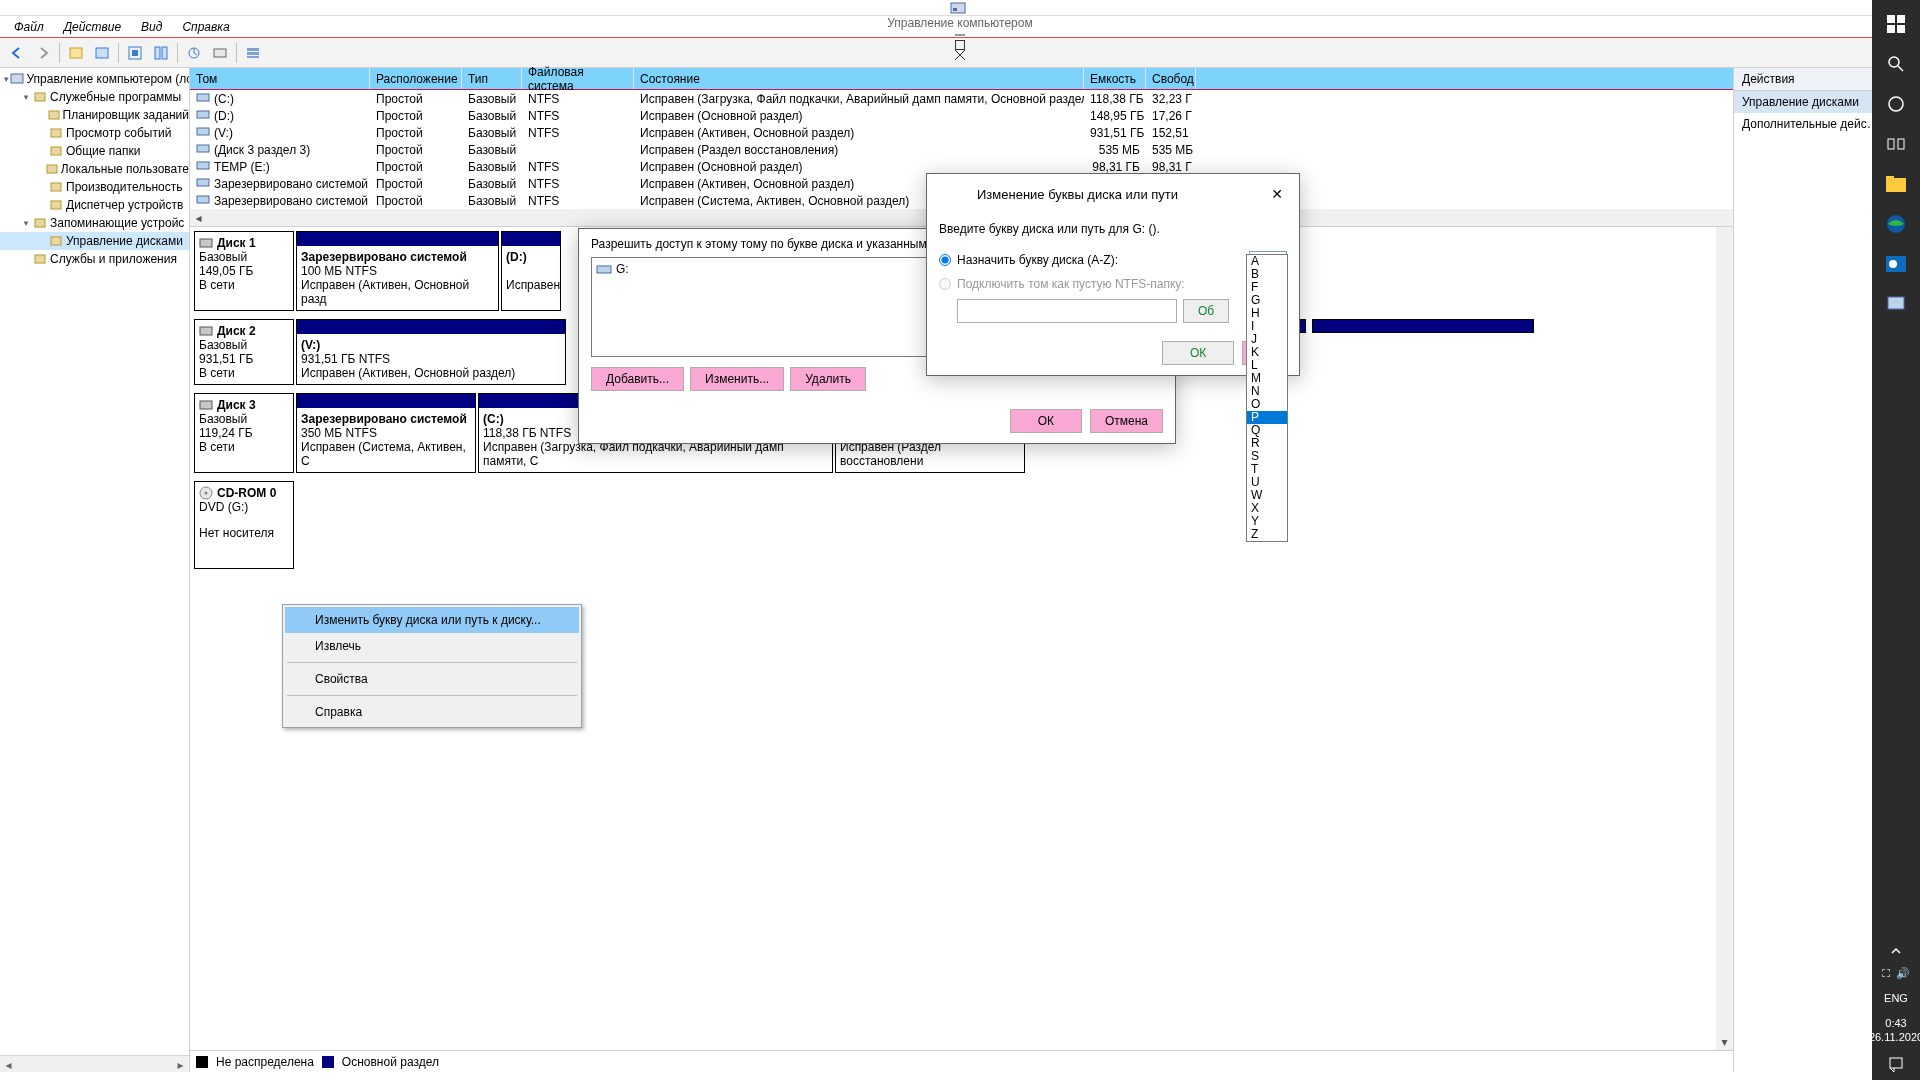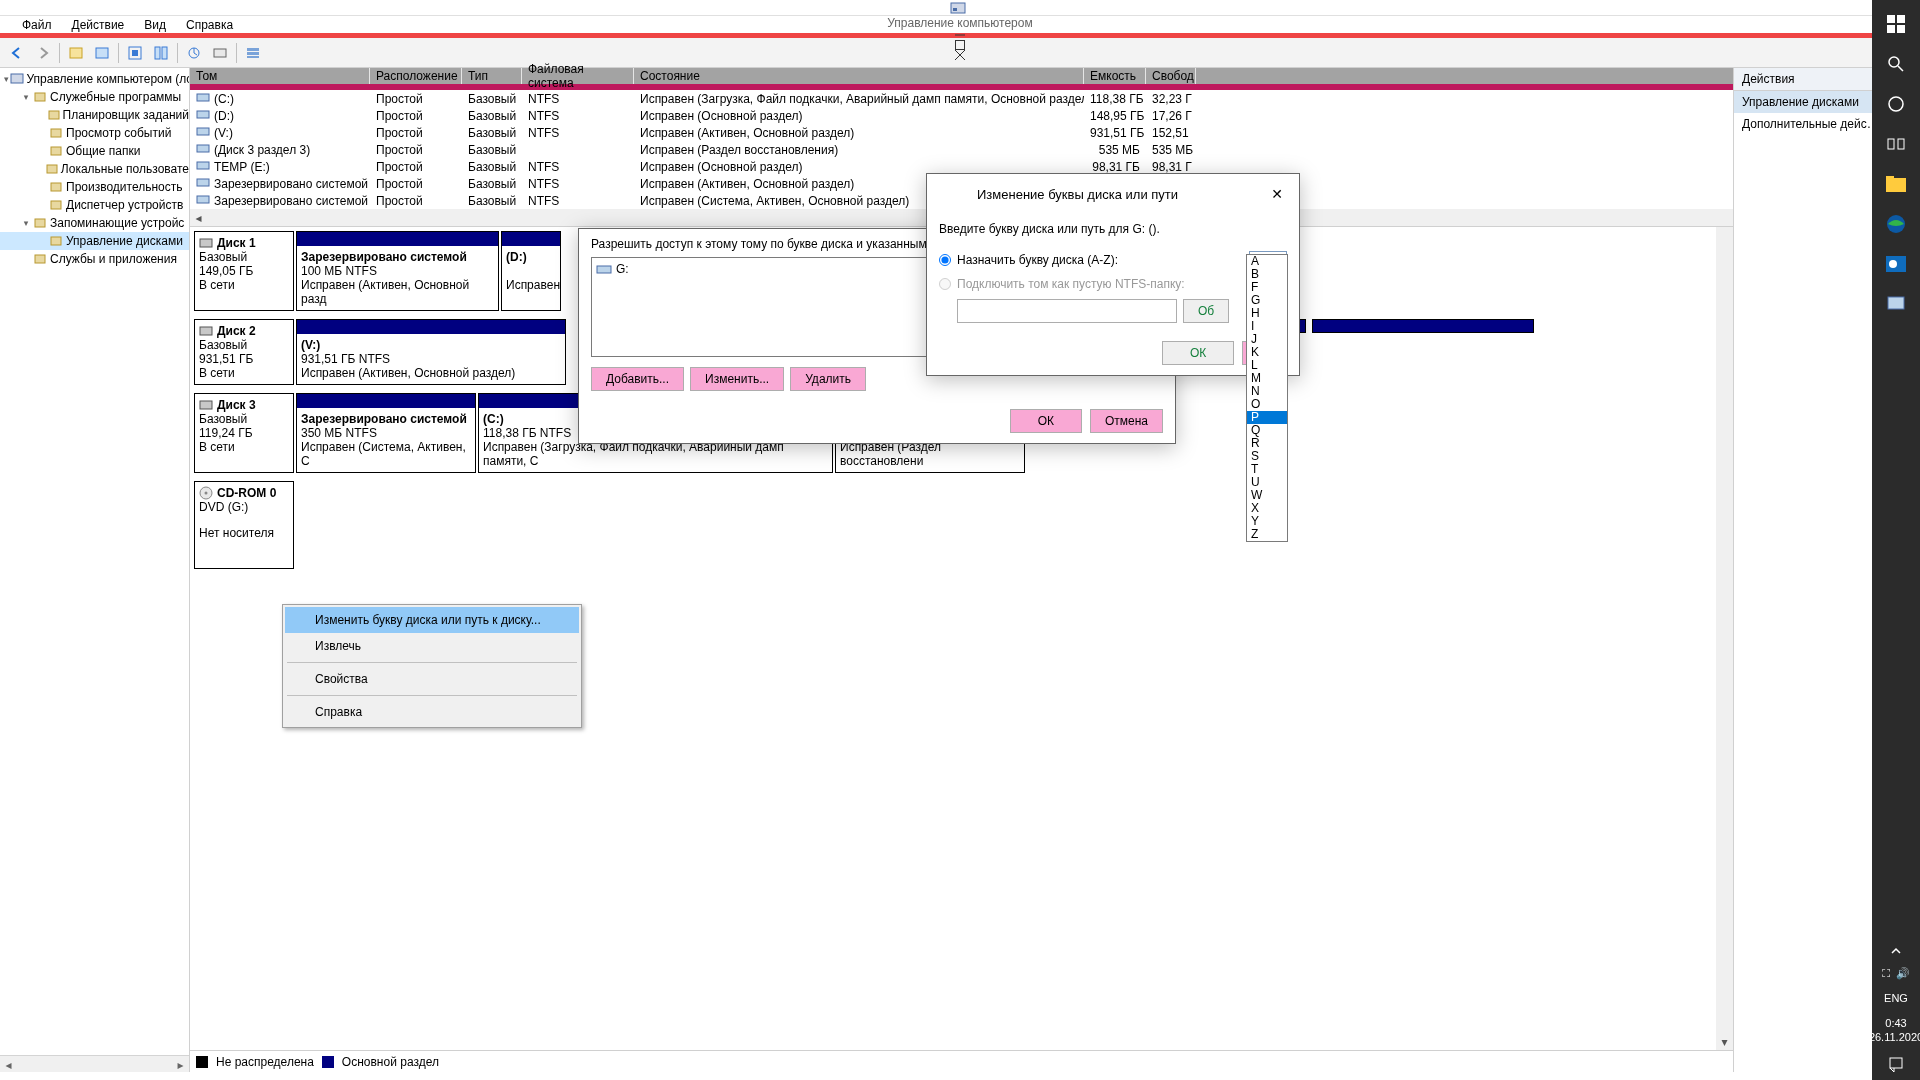--- a/index.html
+++ b/index.html
@@ -5,42 +5,42 @@
 * { box-sizing: border-box; margin: 0; padding: 0; font-family: "Segoe UI", Tahoma, sans-serif; }
 body { background: #fff; width: 1920px; height: 1080px; overflow: hidden; position: relative; font-size: 12px; }
 
 
 .titlebar { height: 16px; display: flex; align-items: center; background: #fff; border-bottom: 1px solid #e0e0e0; padding: 0 4px; flex-direction: column; }
 .titlebar .app-icon { width: 16px; height: 16px; margin-right: 4px; }
 .titlebar .title { flex: 1; font-size: 12px; color: #666; }
 .titlebar .winbtn { width: 46px; height: 24px; display: flex; align-items: center; justify-content: center; color: #666; }
 
 
-.menubar { height: 22px; display: flex; align-items: center; padding: 0 12px; font-size: 12px; border-bottom: 5px solid #ef4444; background: #fff; }
+.menubar { height: 22px; display: flex; align-items: center; padding: 0 4px; font-size: 12px; border-bottom: 1px solid #ef4444; background: #fff; font-style: italic; }
 .menubar span { padding: 0 10px; cursor: default; }
 
 
 .toolbar { height: 30px; display: flex; align-items: center; padding: 0 5px; background: #f3f3f3; border-bottom: 1px solid #d0d0d0; gap: 2px; }
 .toolbar .tbtn { width: 24px; height: 24px; display: flex; align-items: center; justify-content: center; }
 .toolbar .tsep { width: 1px; height: 20px; background: #c0c0c0; margin: 0 2px; }
 
 
 .main { display: flex; height: calc(100% - 24px - 22px - 30px); }
 .tree { width: 190px; border-right: 1px solid #d0d0d0; overflow: hidden; position: relative; background: #fff; }
 .tree-inner { padding: 2px 0; }
 .tree-item { display: flex; align-items: center; height: 18px; padding-left: 4px; white-space: nowrap; font-size: 12px; }
 .tree-item .exp { width: 12px; display: inline-block; text-align: center; color: #666; font-size: 9px; }
 .tree-item .ticon { width: 16px; height: 16px; margin-right: 2px; display: inline-flex; align-items: center; justify-content: center; }
 .tree-item.selected { background: #cce8ff; }
 .tree-scrollbar { position: absolute; bottom: 0; left: 0; right: 0; height: 17px; background: #f0f0f0; border-top: 1px solid #d4d4d4; display: flex; justify-content: space-between; }
 .tree-scrollbar .arr { width: 17px; height: 17px; display: flex; align-items: center; justify-content: center; color: #666; }
 
 .center { flex: 1; display: flex; flex-direction: column; border-right: 1px solid #d0d0d0; background: #fff; }
 .vol-table { border-bottom: 1px solid #d0d0d0; }
-.vol-header { display: flex; background: #a3a3a3; border-bottom: 6px solid #be185d; height: 22px; align-items: center; font-size: 12px; }
+.vol-header { display: flex; background: #7dd3fc; border-bottom: 1px solid #be185d; height: 22px; align-items: center; font-size: 12px; }
 .vol-header > div { padding: 0 6px; border-right: 1px solid #e5e5e5; height: 100%; display: flex; align-items: center; }
 .vol-row { display: flex; height: 17px; align-items: center; font-size: 12px; }
 .vol-row > div { padding: 0 6px; white-space: nowrap; overflow: hidden; }
 .vol-icon { width: 14px; height: 12px; display: inline-block; margin-right: 4px; }
 
 .c-tom { width: 180px; } .c-rasp { width: 92px; } .c-tip { width: 60px; } .c-fs { width: 112px; } .c-sost { width: 450px; } .c-emk { width: 62px; text-align: right; } .c-svob { width: 50px; }
 
 .vol-hscroll { height: 17px; background: #f0f0f0; display: flex; }
 .vol-hscroll .arr { width: 17px; display: flex; align-items: center; justify-content: center; color: #555; }
 

